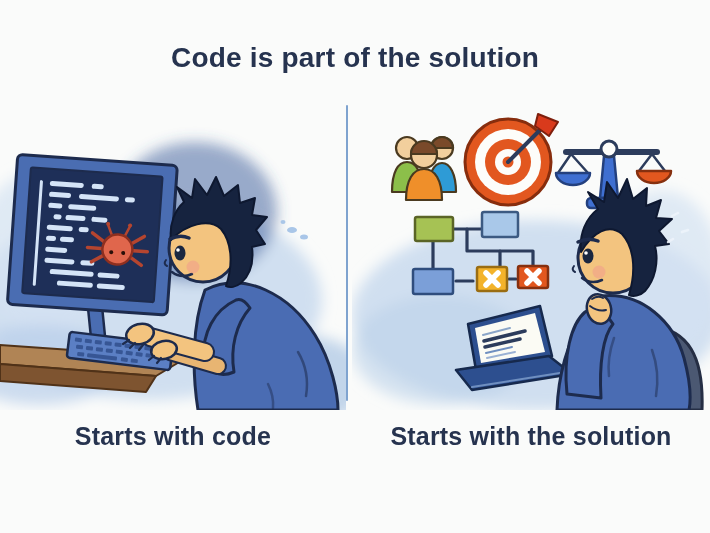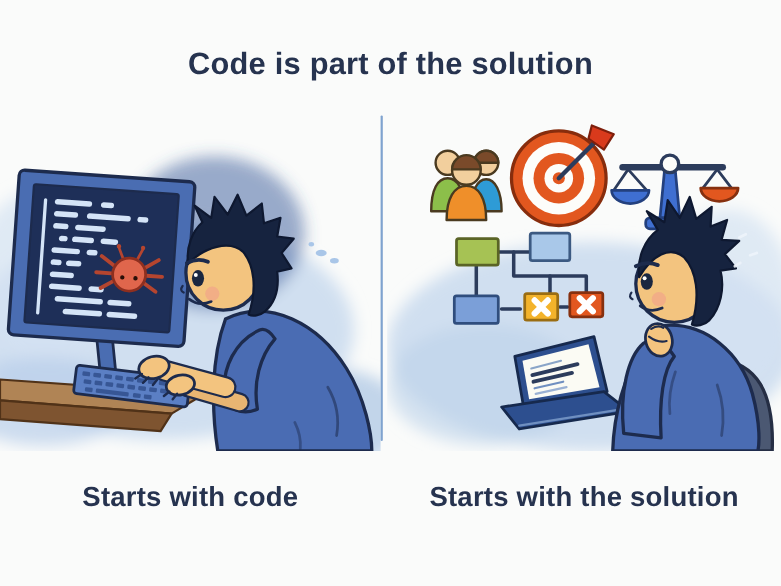--- a/index.html
+++ b/index.html
@@ -10,21 +10,21 @@
   }
   .title{
     position:absolute;top:42px;left:0;width:710px;text-align:center;
     font-size:28px;font-weight:bold;color:var(--ink,#26334f);letter-spacing:.2px;
   }
   .divider{
     position:absolute;left:346px;top:105px;width:2px;height:296px;
     background:var(--divider,#7fa3cf);border-radius:2px;
   }
   .caption{
-    position:absolute;top:438px;height:40px;text-align:center;
+    position:absolute;top:422px;height:40px;text-align:center;
     font-size:25px;font-weight:bold;color:var(--ink,#26334f);letter-spacing:.2px;
   }
   .cap-left{left:0;width:346px;}
   .cap-right{left:352px;width:358px;}
   svg.scene{position:absolute;top:100px;}
   svg.scene.left{left:0;}
   svg.scene.right{left:352px;}
   svg *{stroke-linecap:round;stroke-linejoin:round;}
   .f-wash{fill:var(--wash-blue,#c9daee)}
   .f-skin{fill:var(--skin,#f3c47f)}

